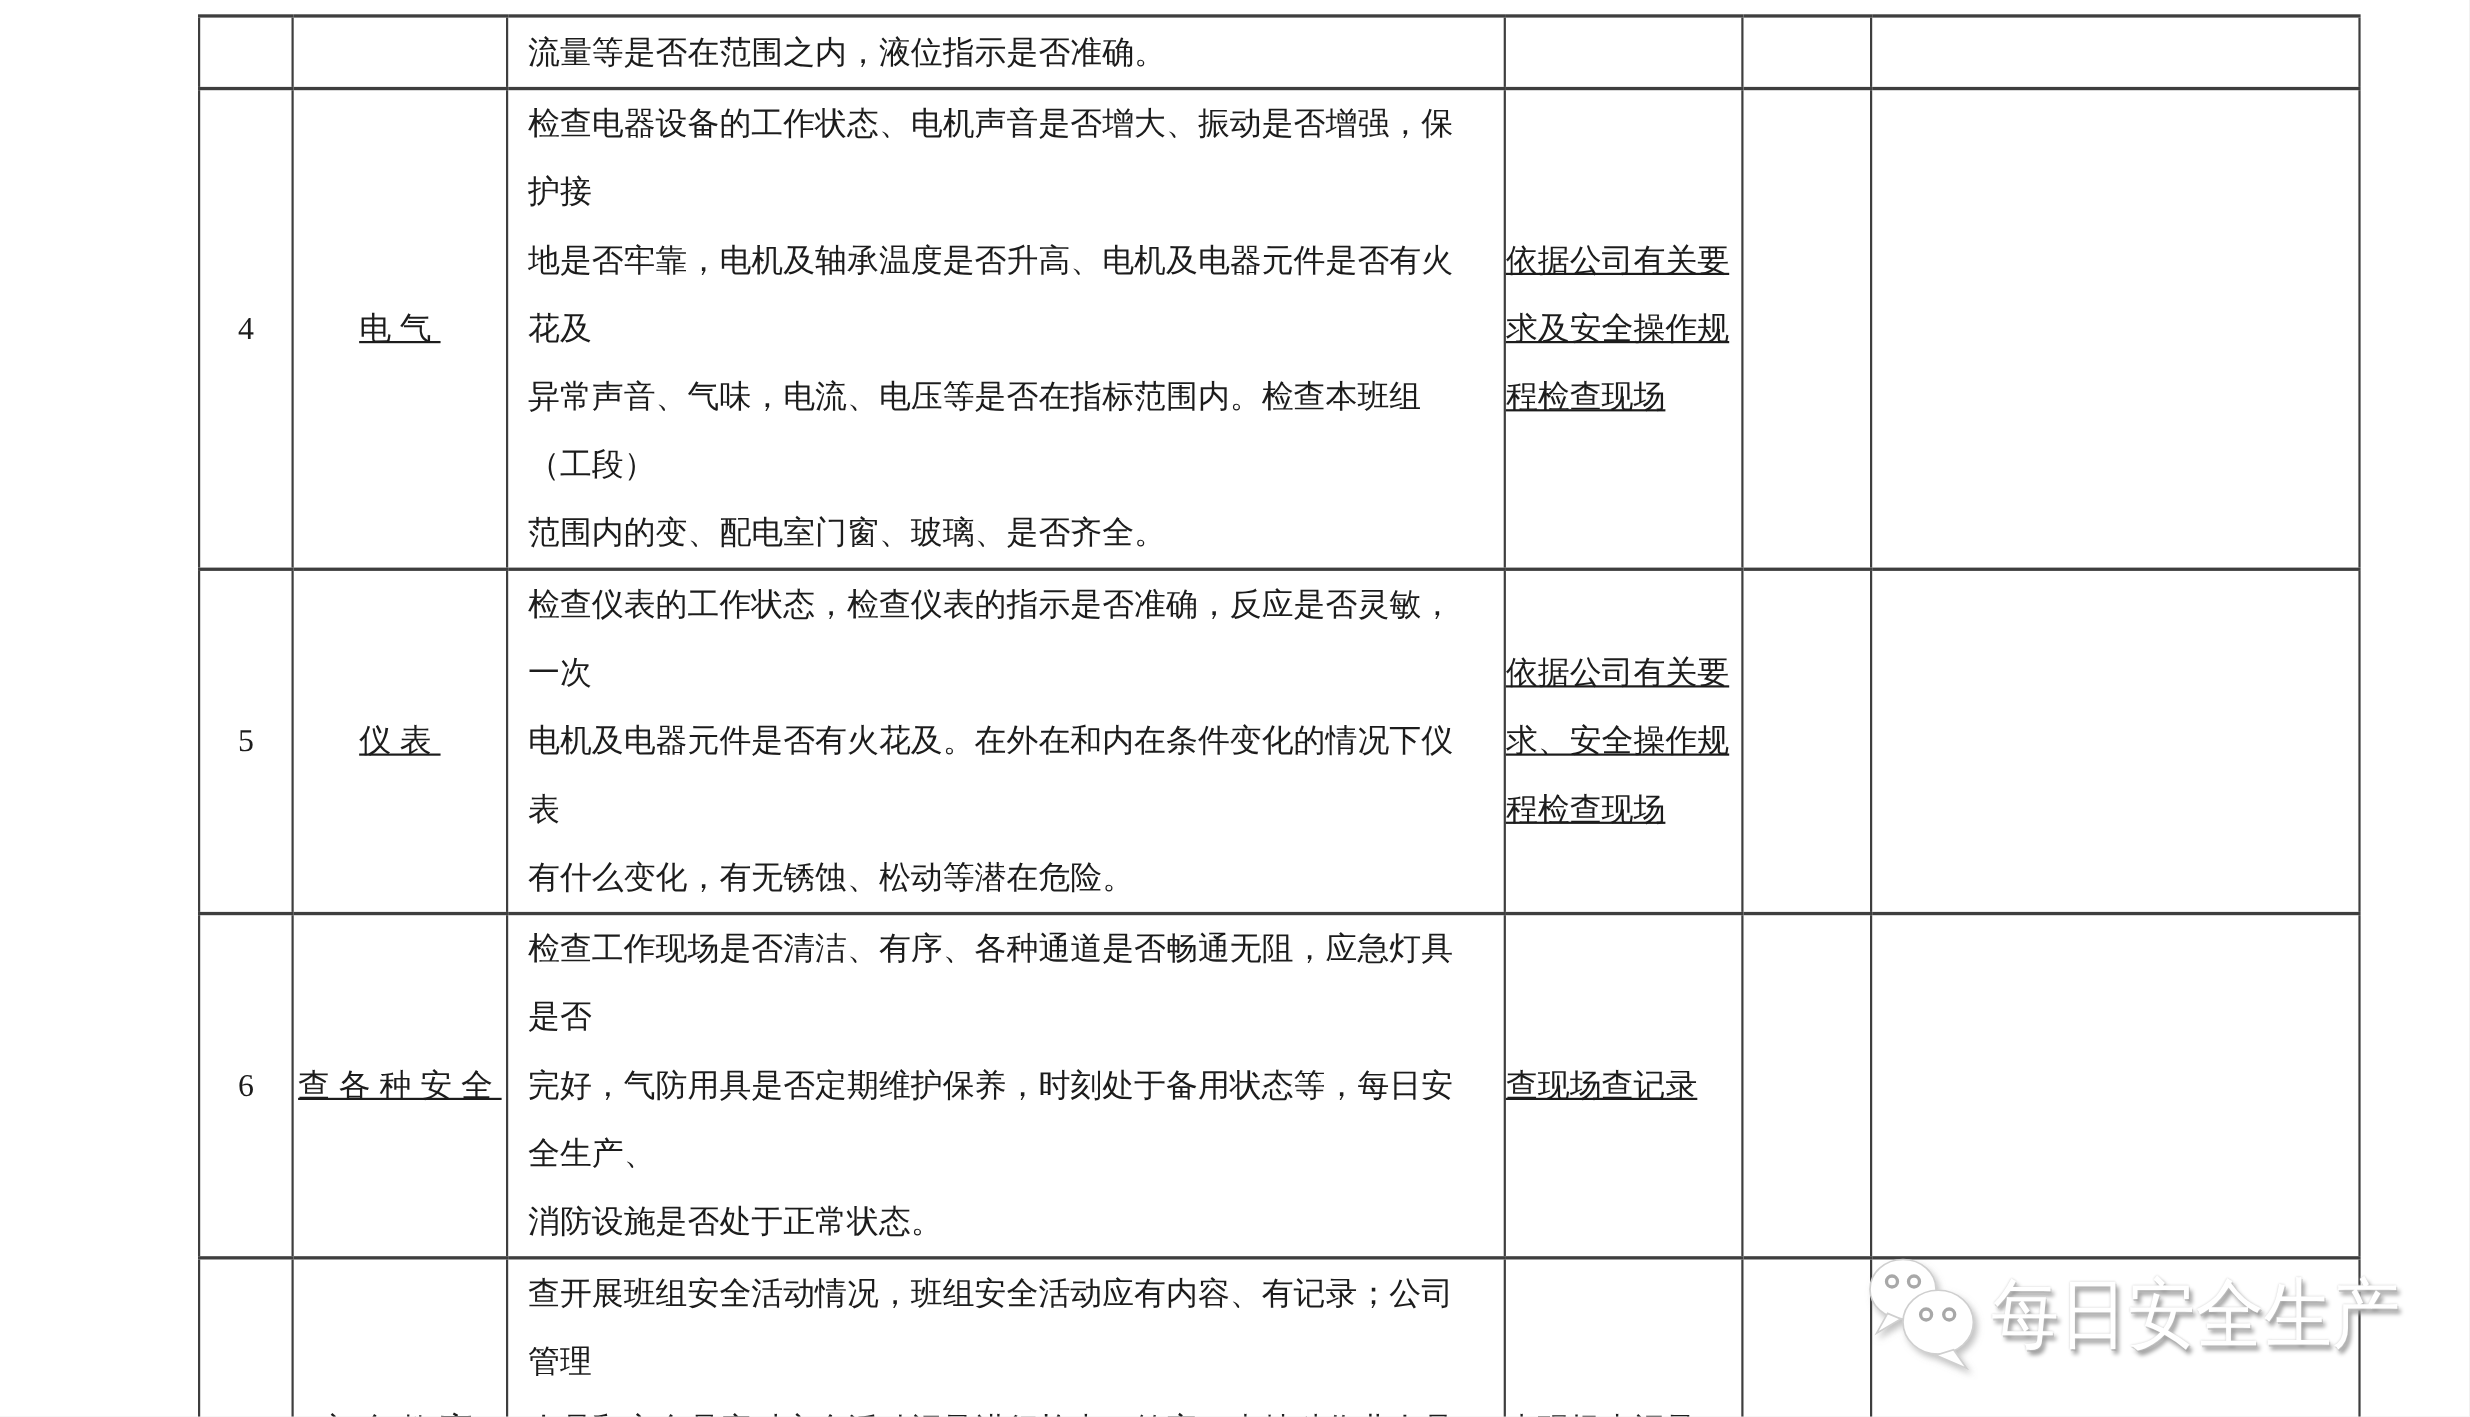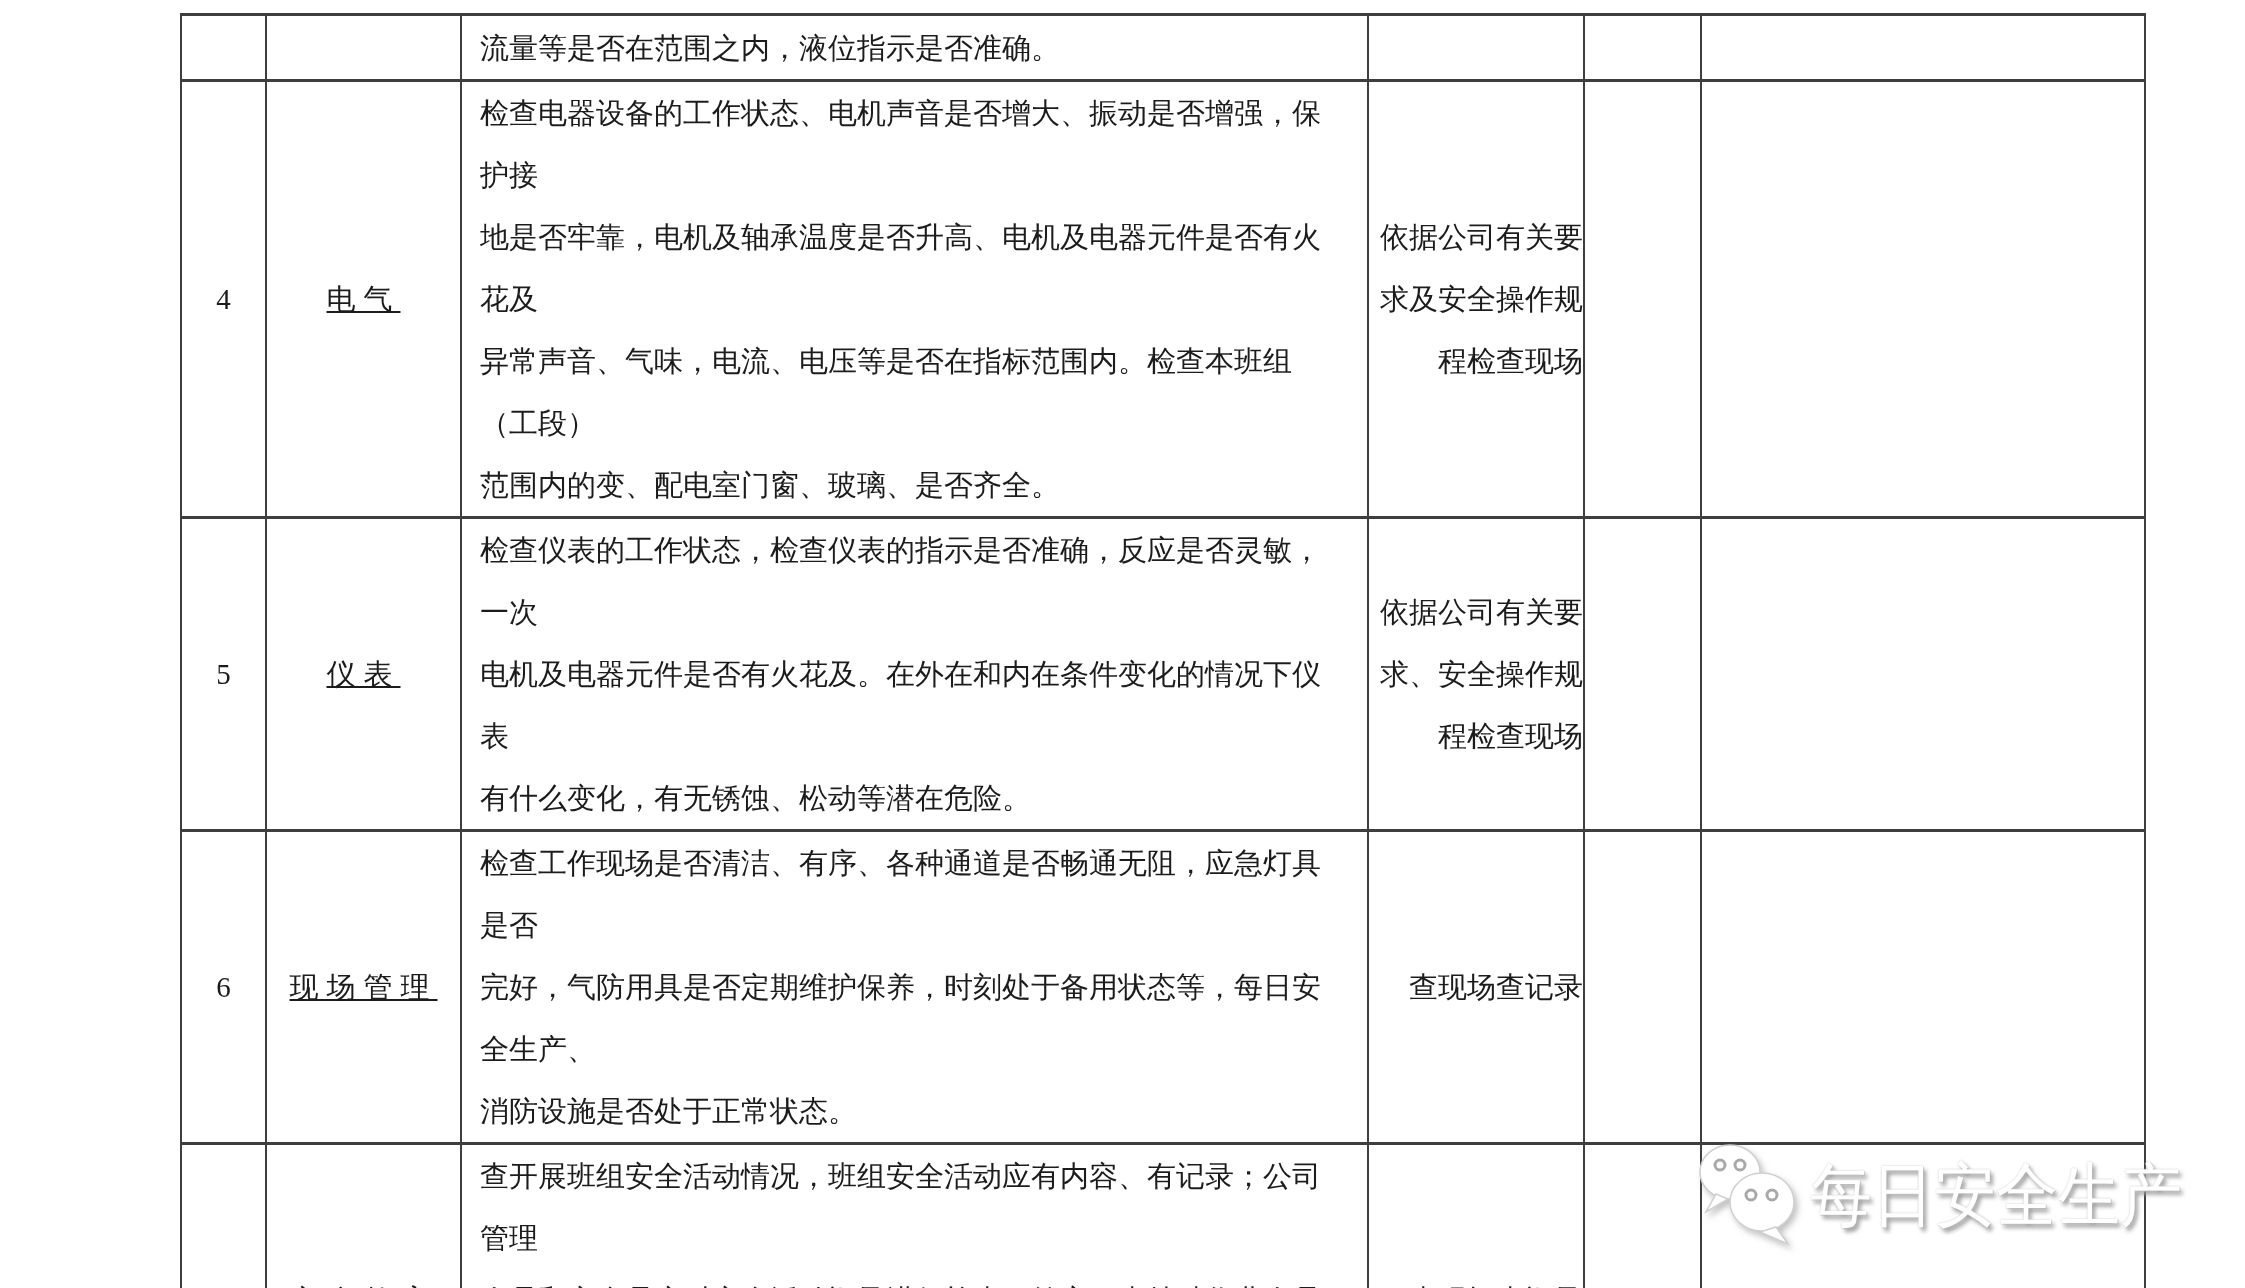--- a/index.html
+++ b/index.html
@@ -25,21 +25,21 @@
     vertical-align:middle;
     font-size:29px;
     background:transparent;
   }
   td.no    { text-align:center; font-size:30px; }
   td.item  { text-align:center; letter-spacing:8px; line-height:52px; white-space:pre-line;text-decoration:underline; }
   td.content {
     text-align:left; padding:0 18px;
     line-height:62px; white-space:pre-line;
   }
-  td.method { text-align:right; line-height:62px; white-space:pre-line; }
+  td.method { text-align:left; line-height:62px; white-space:pre-line;text-decoration:underline; }
   
   tr.h66  { height:66px; }
   tr.h253 { height:253px; }
   tr.h201 { height:201px; }
   tr.h195 { height:195px; }
   tr.h197 { height:197px; }
 
   
   .watermark {
     position:absolute; left:1694px; top:1130px;
@@ -107,21 +107,21 @@
 有什么变化，有无锈蚀、松动等潜在危险。</td>
         <td class="method">依据公司有关要
 求、安全操作规
 程检查现场</td>
         <td class="blank"></td>
         <td class="blank"></td>
       </tr>
 
       <tr class="h195">
         <td class="no">6</td>
-        <td class="item">现场管理</td>
+        <td class="item">查各种安全</td>
         <td class="content">检查工作现场是否清洁、有序、各种通道是否畅通无阻，应急灯具是否
 完好，气防用具是否定期维护保养，时刻处于备用状态等，每日安全生产、
 消防设施是否处于正常状态。</td>
         <td class="method">查现场查记录</td>
         <td class="blank"></td>
         <td class="blank"></td>
       </tr>
 
       <tr class="h197">
         <td class="no">7</td>

